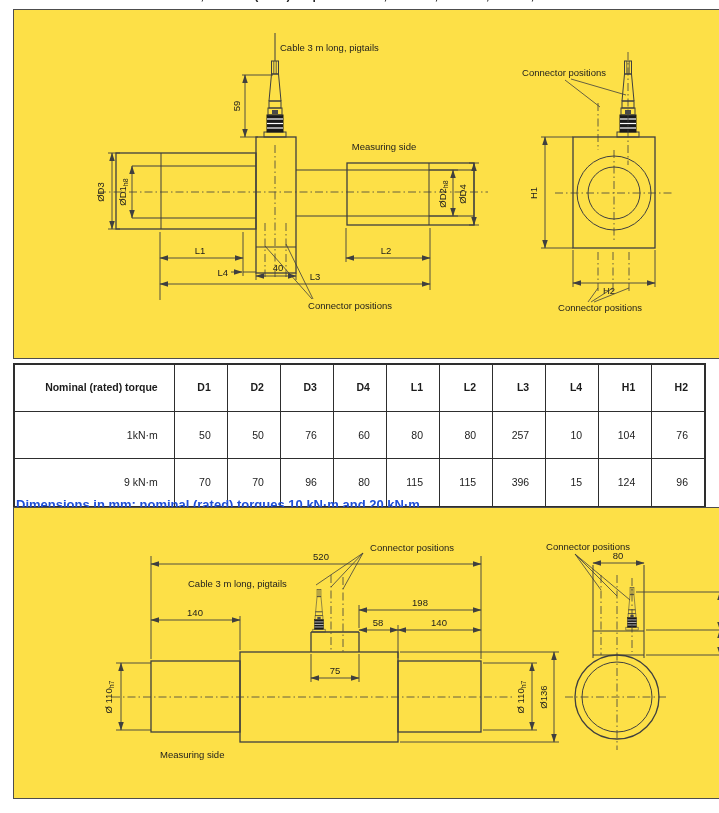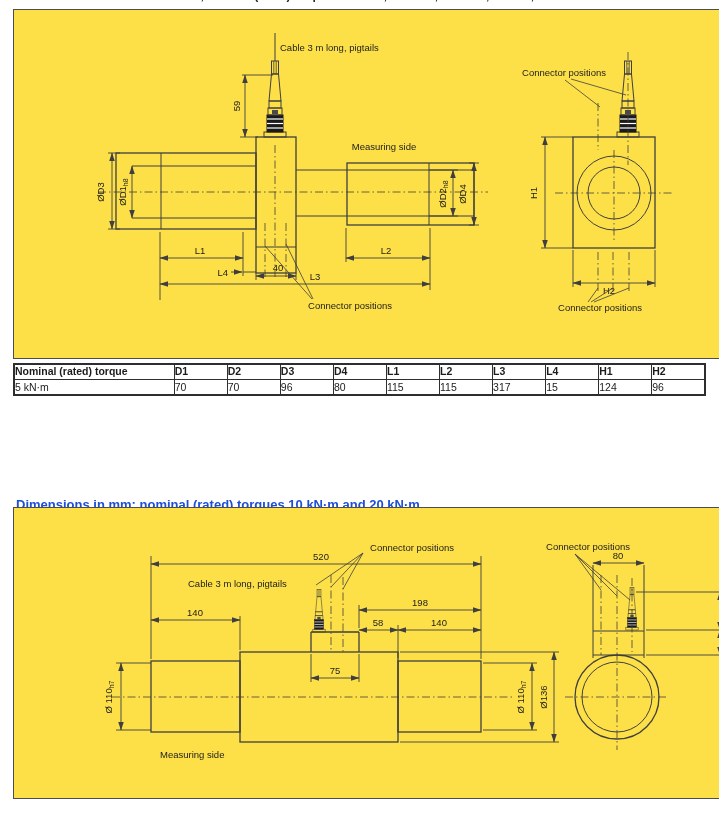--- a/index.html
+++ b/index.html
@@ -5,22 +5,22 @@
   html,body{margin:0;padding:0;background:#ffffff;}
   body{width:719px;height:813px;position:relative;font-family:"Liberation Sans",sans-serif;color:#1c1c1c;overflow:hidden;}
   .box{position:absolute;border:1.6px solid #4d4d4d;background:#fde047;padding-left:28px;}
   #box1{left:13px;top:9px;width:689px;height:348px;}
   #box2{left:13px;top:507px;width:689px;height:290px;}
   #topclip{position:absolute;left:0;top:0;width:719px;height:6px;overflow:hidden;}
   #topclip .t{position:absolute;left:98px;top:-10px;width:620px;font-size:11.5px;font-weight:bold;white-space:nowrap;color:#222;}
   #heading2{position:absolute;left:16px;top:497px;font-size:13px;font-weight:bold;color:#1d4ed8;}
   table.dims{position:absolute;left:13px;top:363px;width:693px;border-collapse:collapse;table-layout:fixed;
     border:2px solid #2e2e2e;font-size:10.5px;}
-  table.dims th,table.dims td{border:1.2px solid #2e2e2e;text-align:left;vertical-align:middle;
-    padding:0;height:14.2px;line-height:1.1;white-space:nowrap;overflow:hidden;}
+  table.dims th,table.dims td{border:1.2px solid #2e2e2e;text-align:right;vertical-align:middle;
+    padding:16px;height:14.2px;line-height:1.1;white-space:nowrap;overflow:hidden;}
   table.dims th{font-weight:bold;}
   svg text{font-family:"Liberation Sans",sans-serif;fill:#1c1c1c;}
   .lab{font-size:9.5px;}
   .sub{font-size:7px;}
   .ln{stroke:#3f3f3f;stroke-width:1;fill:none;}
   .ln2{stroke:#3f3f3f;stroke-width:1.3;fill:none;}
   .thin{stroke:#3f3f3f;stroke-width:0.8;fill:none;}
   .cl{stroke:#3f3f3f;stroke-width:0.8;fill:none;stroke-dasharray:8 3 1.5 3;}
   .dim{stroke:#3f3f3f;stroke-width:0.9;fill:none;}
 </style>
@@ -208,28 +208,41 @@
         <th>L1</th>
         <th>L2</th>
         <th>L3</th>
         <th>L4</th>
         <th>H1</th>
         <th>H2</th>
       </tr>
     </thead>
   <tbody id="tbody">
       <tr>
-        <td>5 kN·m</td>
+        <td>1kN·m</td>
+        <td>50</td>
+        <td>50</td>
+        <td>76</td>
+        <td>60</td>
+        <td>80</td>
+        <td>80</td>
+        <td>257</td>
+        <td>10</td>
+        <td>104</td>
+        <td>76</td>
+      </tr>
+      <tr>
+        <td>9 kN·m</td>
         <td>70</td>
         <td>70</td>
         <td>96</td>
         <td>80</td>
         <td>115</td>
         <td>115</td>
-        <td>317</td>
+        <td>396</td>
         <td>15</td>
         <td>124</td>
         <td>96</td>
       </tr>
     </tbody>
 </table>
 
 <div id="heading2">Dimensions in mm; nominal (rated) torques 10 kN·m and 20 kN·m</div>
 
 <div class="box" id="box2">

